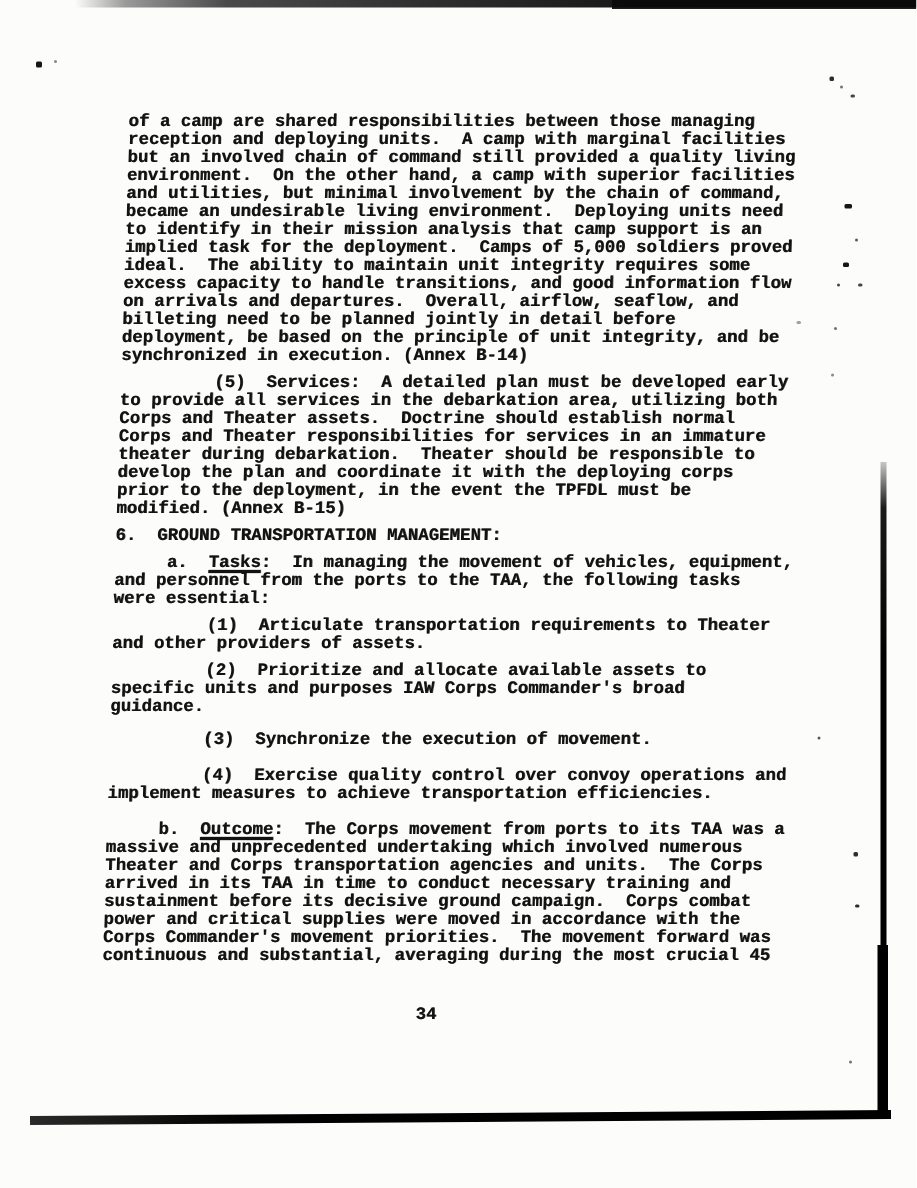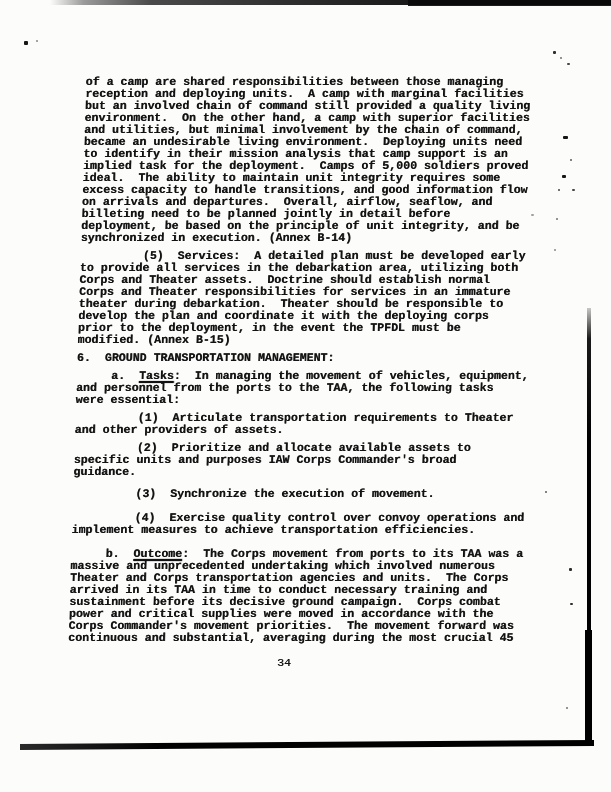--- a/index.html
+++ b/index.html
@@ -49,22 +49,22 @@
     text-shadow: 0.4px 0 0 rgba(18,18,18,0.75);
   }
   .para {
     white-space: pre;
     margin: 0 0 6px 86px;
   }
   .mb10 { margin-bottom: 10px; }
   .mb12 { margin-bottom: 12px; }
   .u { text-decoration: underline; text-decoration-thickness: 1.5px; text-underline-offset: 2px; }
   .pageno {
-    position: absolute; left: 277px; top: 656px;
-    color: #121212; font-weight: 400; font-size: 11.6px;
+    position: absolute; left: 277px; top: 670px;
+    color: #121212; font-weight: 700; font-size: 11.6px;
     text-shadow: 0.4px 0 0 rgba(18,18,18,0.75);
   }
   .speck { position: absolute; background: #161616; border-radius: 1px; }
 </style>
 </head>
 <body>
 
 <div class="page">
 
   <div class="topbar"></div>

